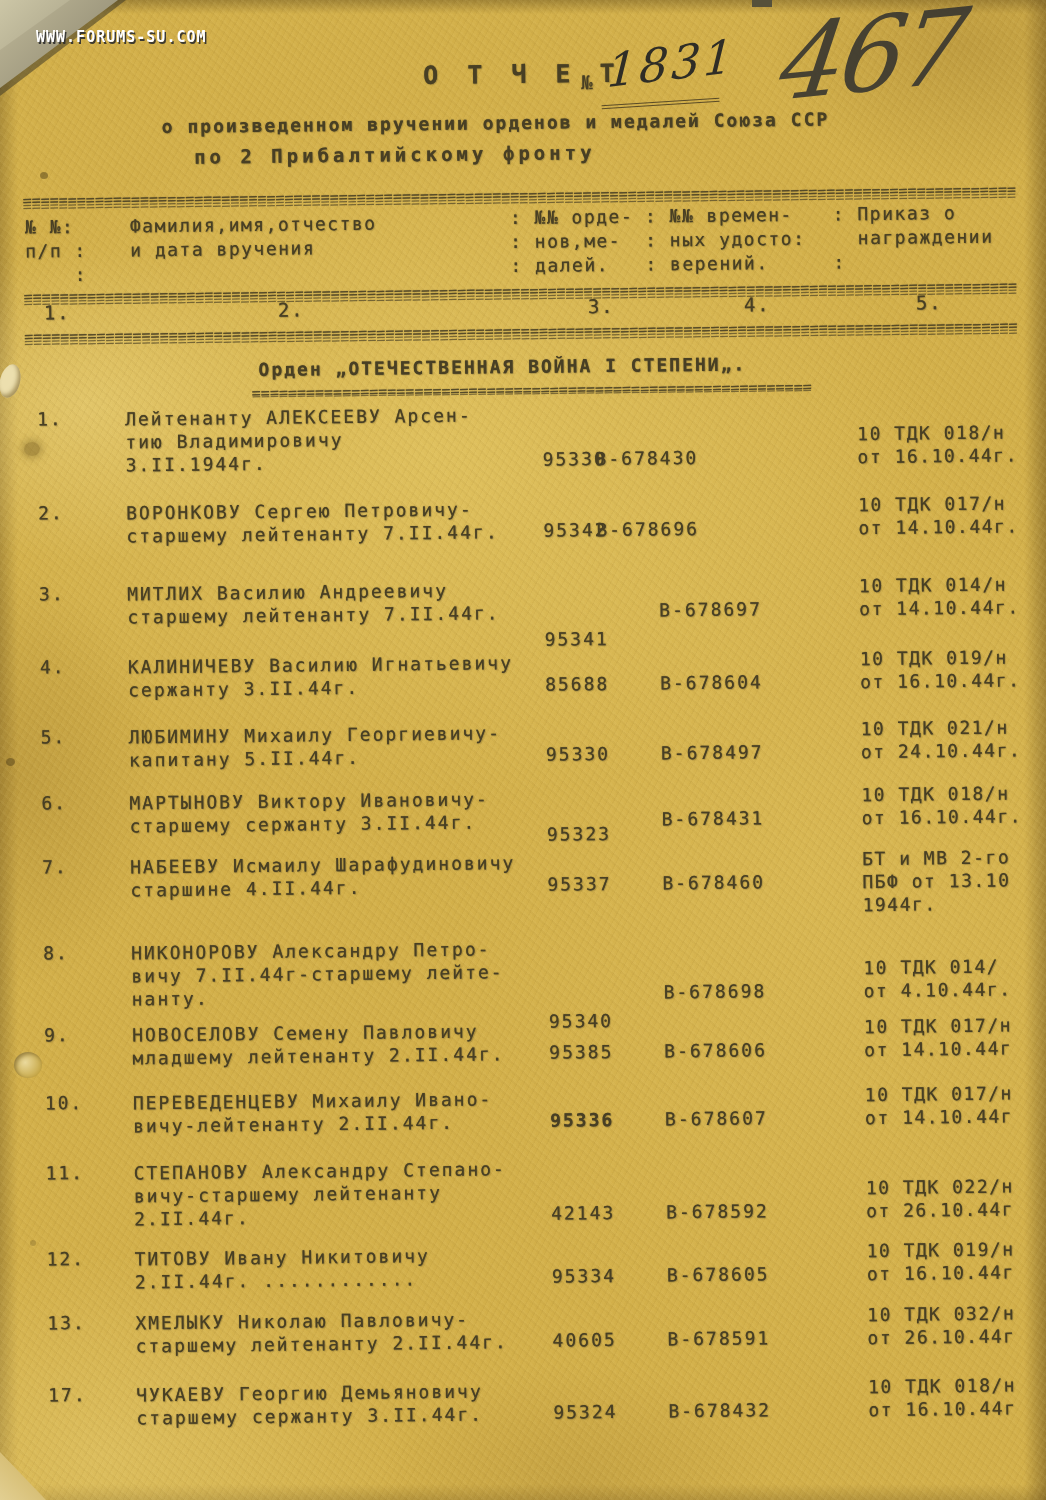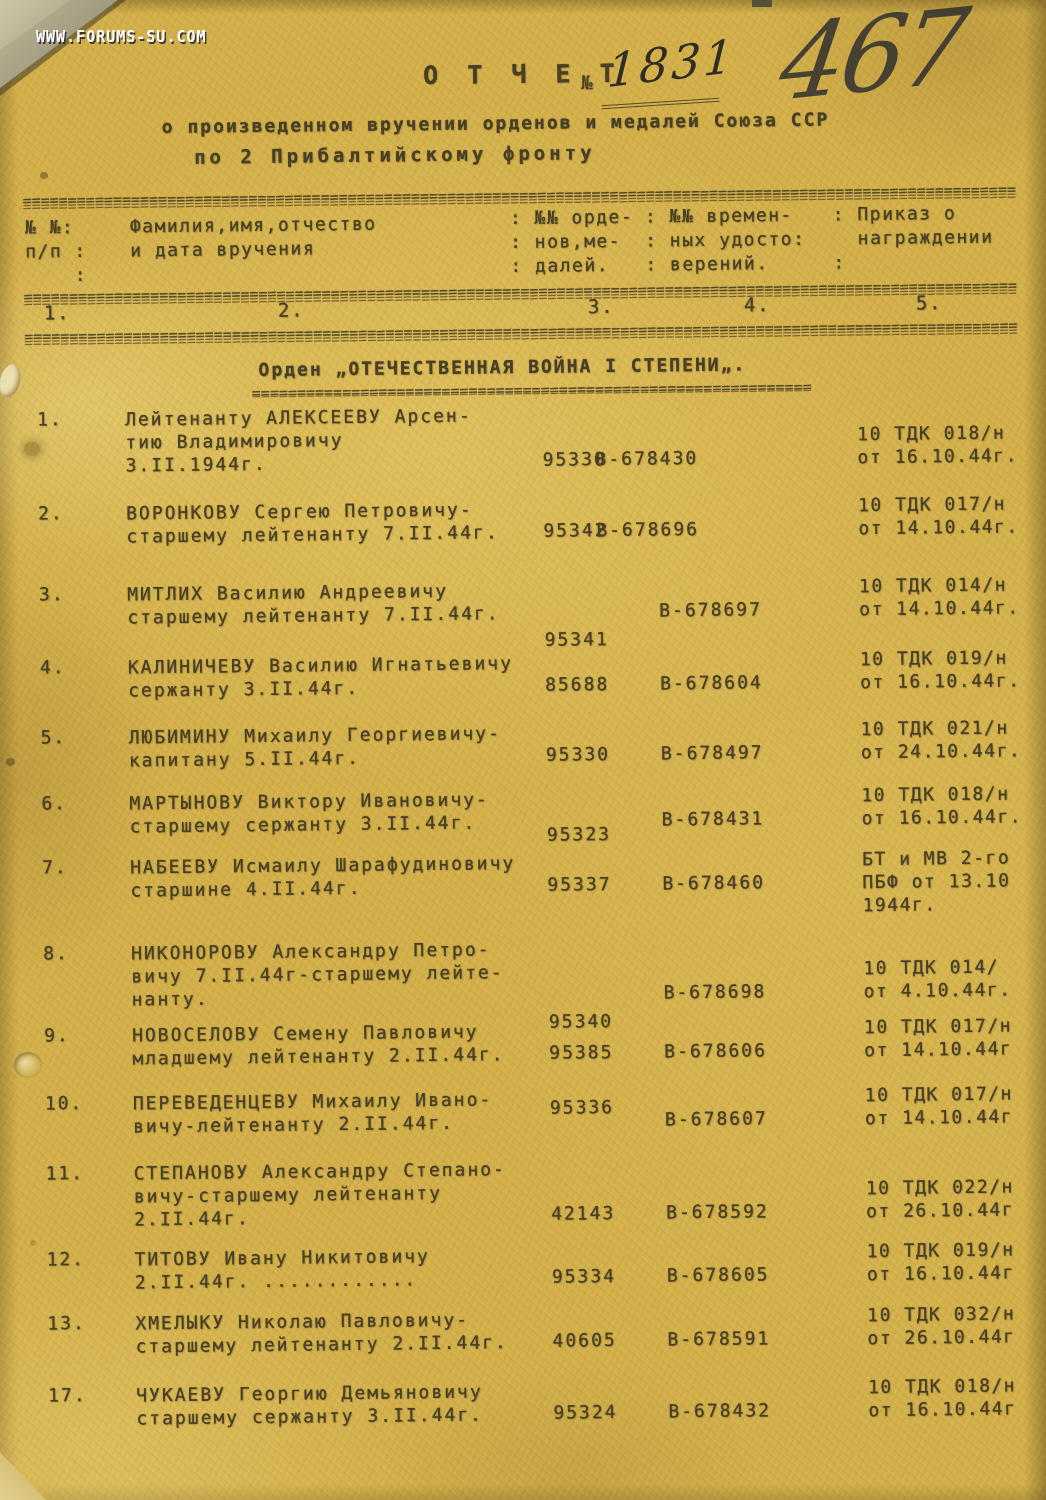--- a/index.html
+++ b/index.html
@@ -255,21 +255,21 @@
 младшему лейтенанту 2.II.44г.</div>
           <div class="typed row-order" style="top: 23px;">95385</div>
           <div class="typed row-cert" style="top: 23px; left: 632px;">В-678606</div>
           <div class="typed row-decree" style="top: 0px;">10 ТДК 017/н
 от 14.10.44г</div>
         </div>
         <div class="award-row" style="top: 1087px;">
           <div class="typed row-num">10.</div>
           <div class="typed row-name">ПЕРЕВЕДЕНЦЕВУ Михаилу Ивано-
 вичу-лейтенанту 2.II.44г.</div>
-          <div class="typed row-order" style="top: 10px;">95336</div>
+          <div class="typed row-order" style="top: 23px; font-weight: bold;">95336</div>
           <div class="typed row-cert" style="top: 23px; left: 632px;">В-678607</div>
           <div class="typed row-decree" style="top: 0px;">10 ТДК 017/н
 от 14.10.44г</div>
         </div>
         <div class="award-row" style="top: 1157px;">
           <div class="typed row-num">11.</div>
           <div class="typed row-name">СТЕПАНОВУ Александру Степано-
 вичу-старшему лейтенанту
 2.II.44г.</div>
           <div class="typed row-order" style="top: 46px;">42143</div>

